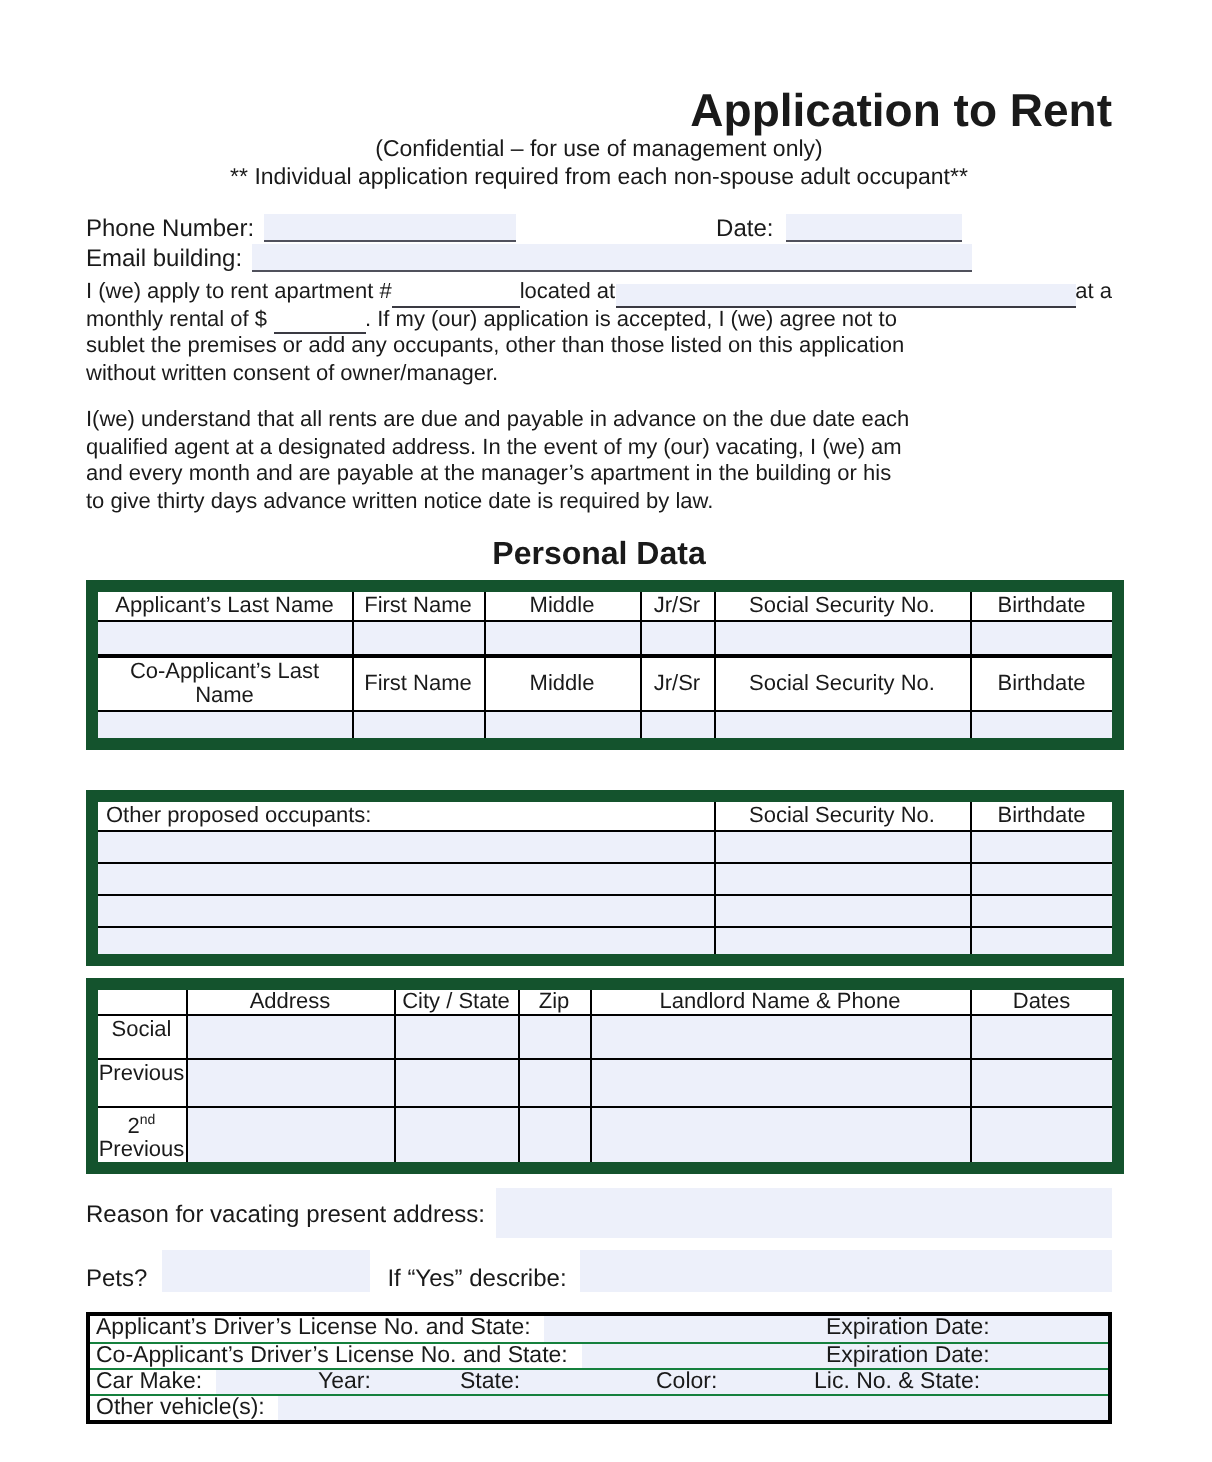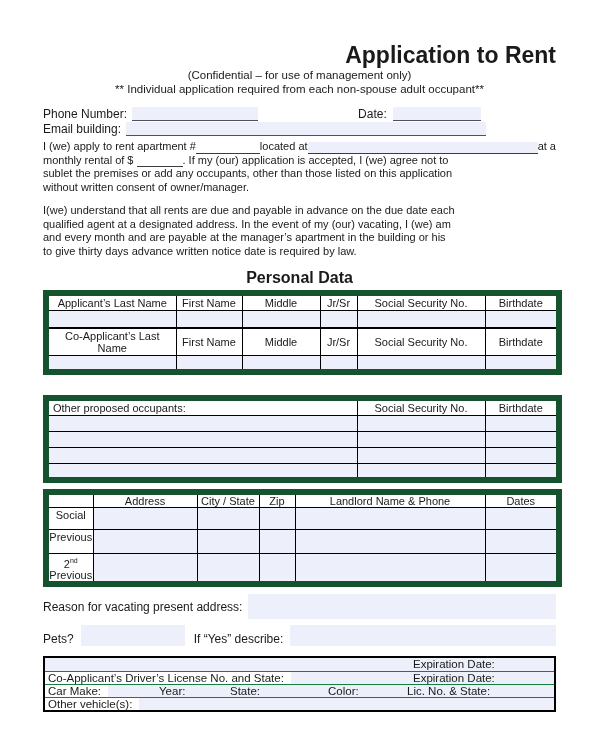--- a/index.html
+++ b/index.html
@@ -241,20 +241,21 @@
 
   <div class="pets-row">
     <span class="lbl">Pets?</span>
     <span class="bigfield pets-field"></span>
     <span class="lbl desc-lbl">If “Yes” describe:</span>
     <span class="bigfield desc-field"></span>
   </div>
 
   <div class="veh-table">
     <div class="veh-row">
+      <span class="mainlbl">Applicant’s Driver’s License No. and State:</span>
       <span class="sublbl" style="left:368px;">Expiration Date:</span>
     </div>
     <div class="veh-row">
       <span class="mainlbl">Co-Applicant’s Driver’s License No. and State:</span>
       <span class="sublbl" style="left:368px;">Expiration Date:</span>
     </div>
     <div class="veh-row">
       <span class="mainlbl">Car Make:</span>
       <span class="sublbl" style="left:114px;">Year:</span>
       <span class="sublbl" style="left:185px;">State:</span>

